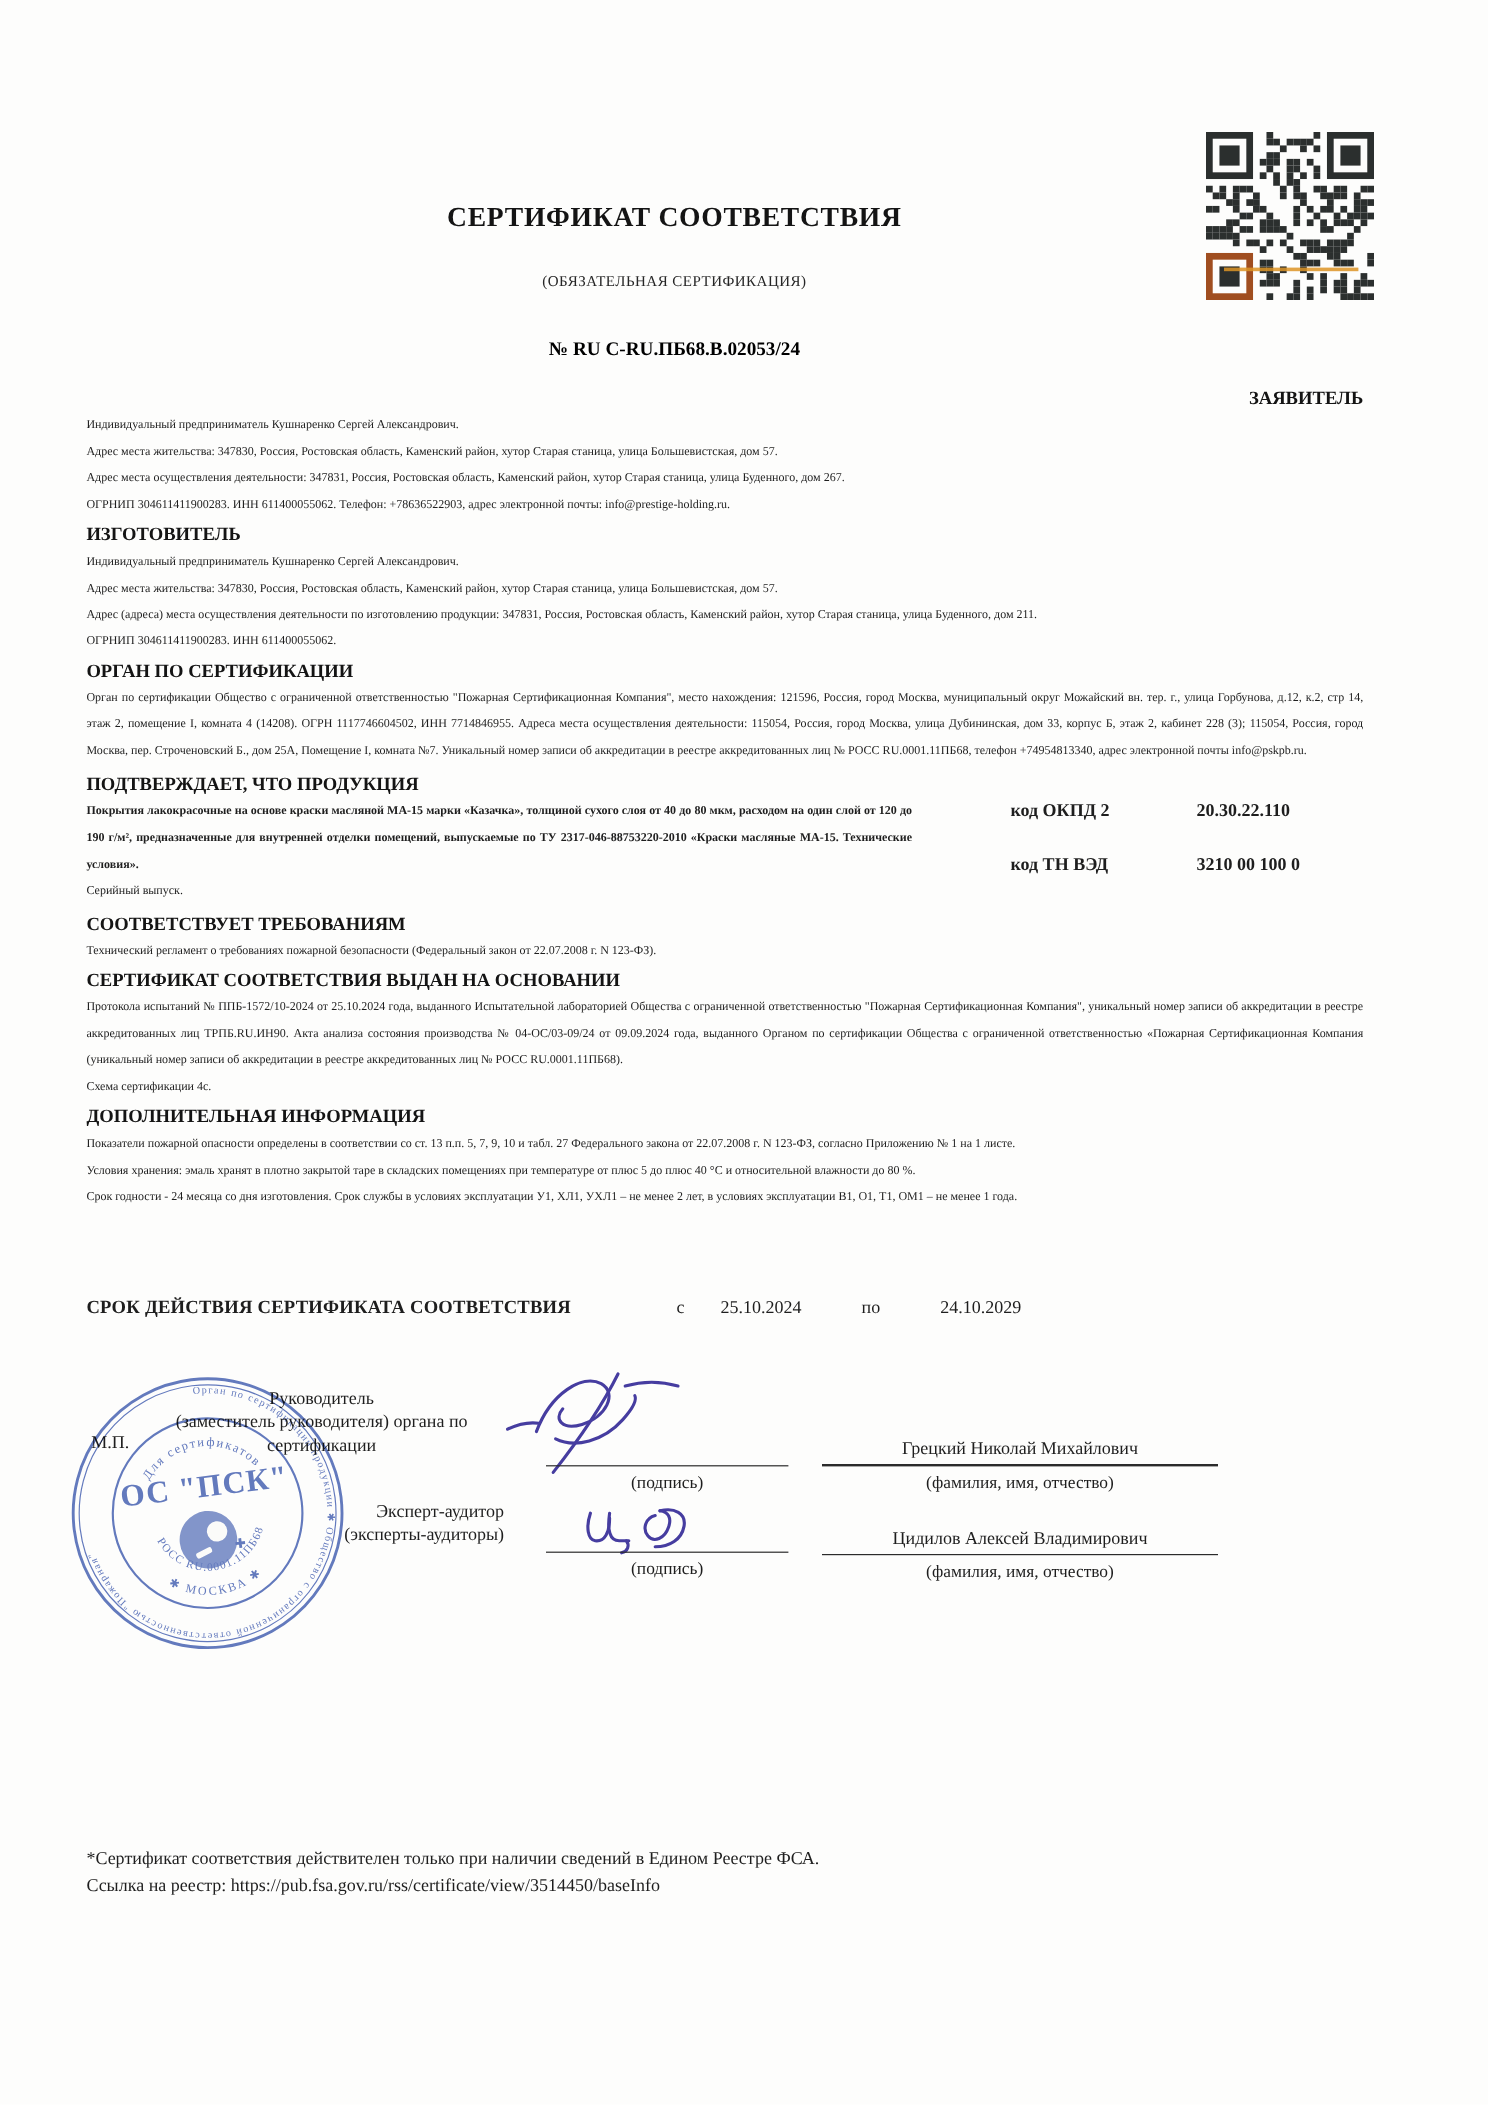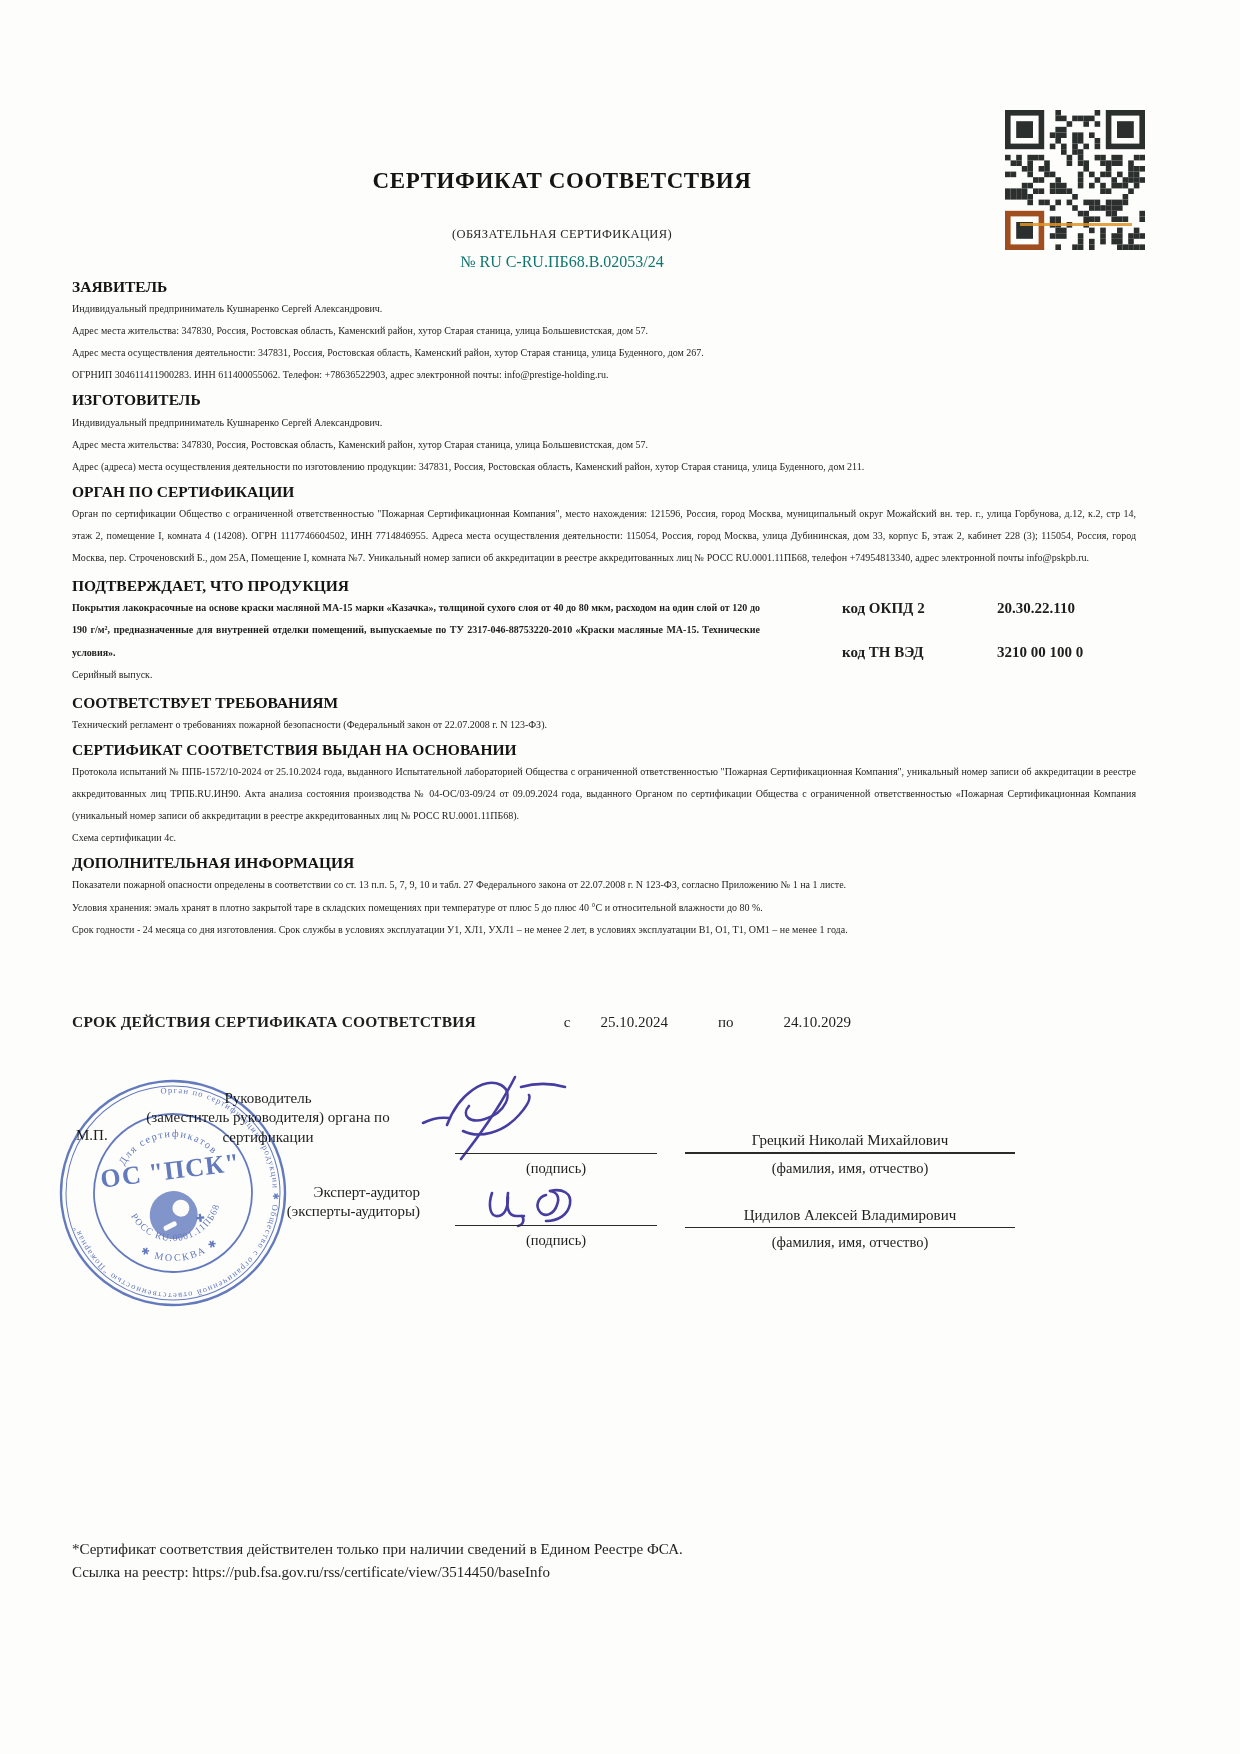--- a/index.html
+++ b/index.html
@@ -2,24 +2,24 @@
 <html><head>
 <meta charset="utf-8">
 <style>
   html,body{margin:0;padding:0;}
   body{width:1240px;height:1754px;background:#ffffff;font-family:"Liberation Serif","DejaVu Serif",serif;color:#1e1e1e;position:relative;overflow:hidden;}
   .page{position:relative;width:1240px;height:1754px;background:#fdfdfc;}
   .content{padding:168px 104px 0 72px;}
   .hdr{width:980px;text-align:center;}
   .title{font-size:23px;font-weight:bold;letter-spacing:.6px;line-height:26px;color:#141414;}
   .subtitle{margin-top:33px;font-size:12.5px;letter-spacing:.4px;line-height:15px;color:#262626;}
-  .certnum{margin-top:10px;font-size:16px;font-weight:normal;line-height:19px;color:#0f766e;}
+  .certnum{margin-top:40px;font-size:16px;font-weight:bold;line-height:19px;color:#000000;}
   p{margin:0;font-size:10px;line-height:22.1px;text-align:justify;}
   .sh{font-size:15.5px;font-weight:bold;line-height:22.1px;margin:3px 0 0 0;text-align:left;color:#141414;}
-  .sh.gap{margin-top:5px;}
+  .sh.gap{margin-top:21px;text-align:right;}
   .sh.gap6{margin-top:6px;}
   .product-row{display:flex;align-items:flex-start;font-weight:bold;}
   .product-text{width:688px;}
   .product-codes{margin-left:82px;flex:1;}
   .code-row{display:flex;font-size:15px;line-height:22.1px;}
   .code-row .cl{width:155px;white-space:nowrap;}
   .code-row.second{margin-top:22px;}
   .validity{display:flex;margin-top:70px;font-size:15px;line-height:22px;align-items:baseline;}
   .validity .vh{font-size:15.5px;font-weight:bold;letter-spacing:.2px;}
   .validity .vc{margin-left:88px;}
@@ -256,20 +256,21 @@
     <div class="sh gap">ЗАЯВИТЕЛЬ</div>
     <p>Индивидуальный предприниматель Кушнаренко Сергей Александрович.</p>
     <p>Адрес места жительства: 347830, Россия, Ростовская область, Каменский район, хутор Старая станица, улица Большевистская, дом 57.</p>
     <p>Адрес места осуществления деятельности: 347831, Россия, Ростовская область, Каменский район, хутор Старая станица, улица Буденного, дом 267.</p>
     <p>ОГРНИП 304611411900283. ИНН 611400055062. Телефон: +78636522903, адрес электронной почты: info@prestige-holding.ru.</p>
 
     <div class="sh">ИЗГОТОВИТЕЛЬ</div>
     <p>Индивидуальный предприниматель Кушнаренко Сергей Александрович.</p>
     <p>Адрес места жительства: 347830, Россия, Ростовская область, Каменский район, хутор Старая станица, улица Большевистская, дом 57.</p>
     <p>Адрес (адреса) места осуществления деятельности по изготовлению продукции: 347831, Россия, Ростовская область, Каменский район, хутор Старая станица, улица Буденного, дом 211.</p>
+    <p>ОГРНИП 304611411900283. ИНН 611400055062.</p>
 
     <div class="sh">ОРГАН ПО СЕРТИФИКАЦИИ</div>
     <p>Орган по сертификации Общество с ограниченной ответственностью "Пожарная Сертификационная Компания", место нахождения: 121596, Россия, город Москва, муниципальный округ Можайский вн. тер. г., улица Горбунова, д.12, к.2, стр 14, этаж 2, помещение I, комната 4 (14208). ОГРН 1117746604502, ИНН 7714846955. Адреса места осуществления деятельности: 115054, Россия, город Москва, улица Дубининская, дом 33, корпус Б, этаж 2, кабинет 228 (3); 115054, Россия, город Москва, пер. Строченовский Б., дом 25А, Помещение I, комната №7. Уникальный номер записи об аккредитации в реестре аккредитованных лиц № РОСС RU.0001.11ПБ68, телефон +74954813340, адрес электронной почты info@pskpb.ru.</p>
 
     <div class="sh gap6">ПОДТВЕРЖДАЕТ, ЧТО ПРОДУКЦИЯ</div>
     <div class="product-row">
       <p class="product-text">Покрытия лакокрасочные на основе краски масляной МА-15 марки «Казачка», толщиной сухого слоя от 40 до 80 мкм, расходом на один слой от 120 до 190 г/м², предназначенные для внутренней отделки помещений, выпускаемые по ТУ 2317-046-88753220-2010 «Краски масляные МА-15. Технические условия».</p>
       <div class="product-codes">
         <div class="code-row">
           <span class="cl">код ОКПД 2</span>

